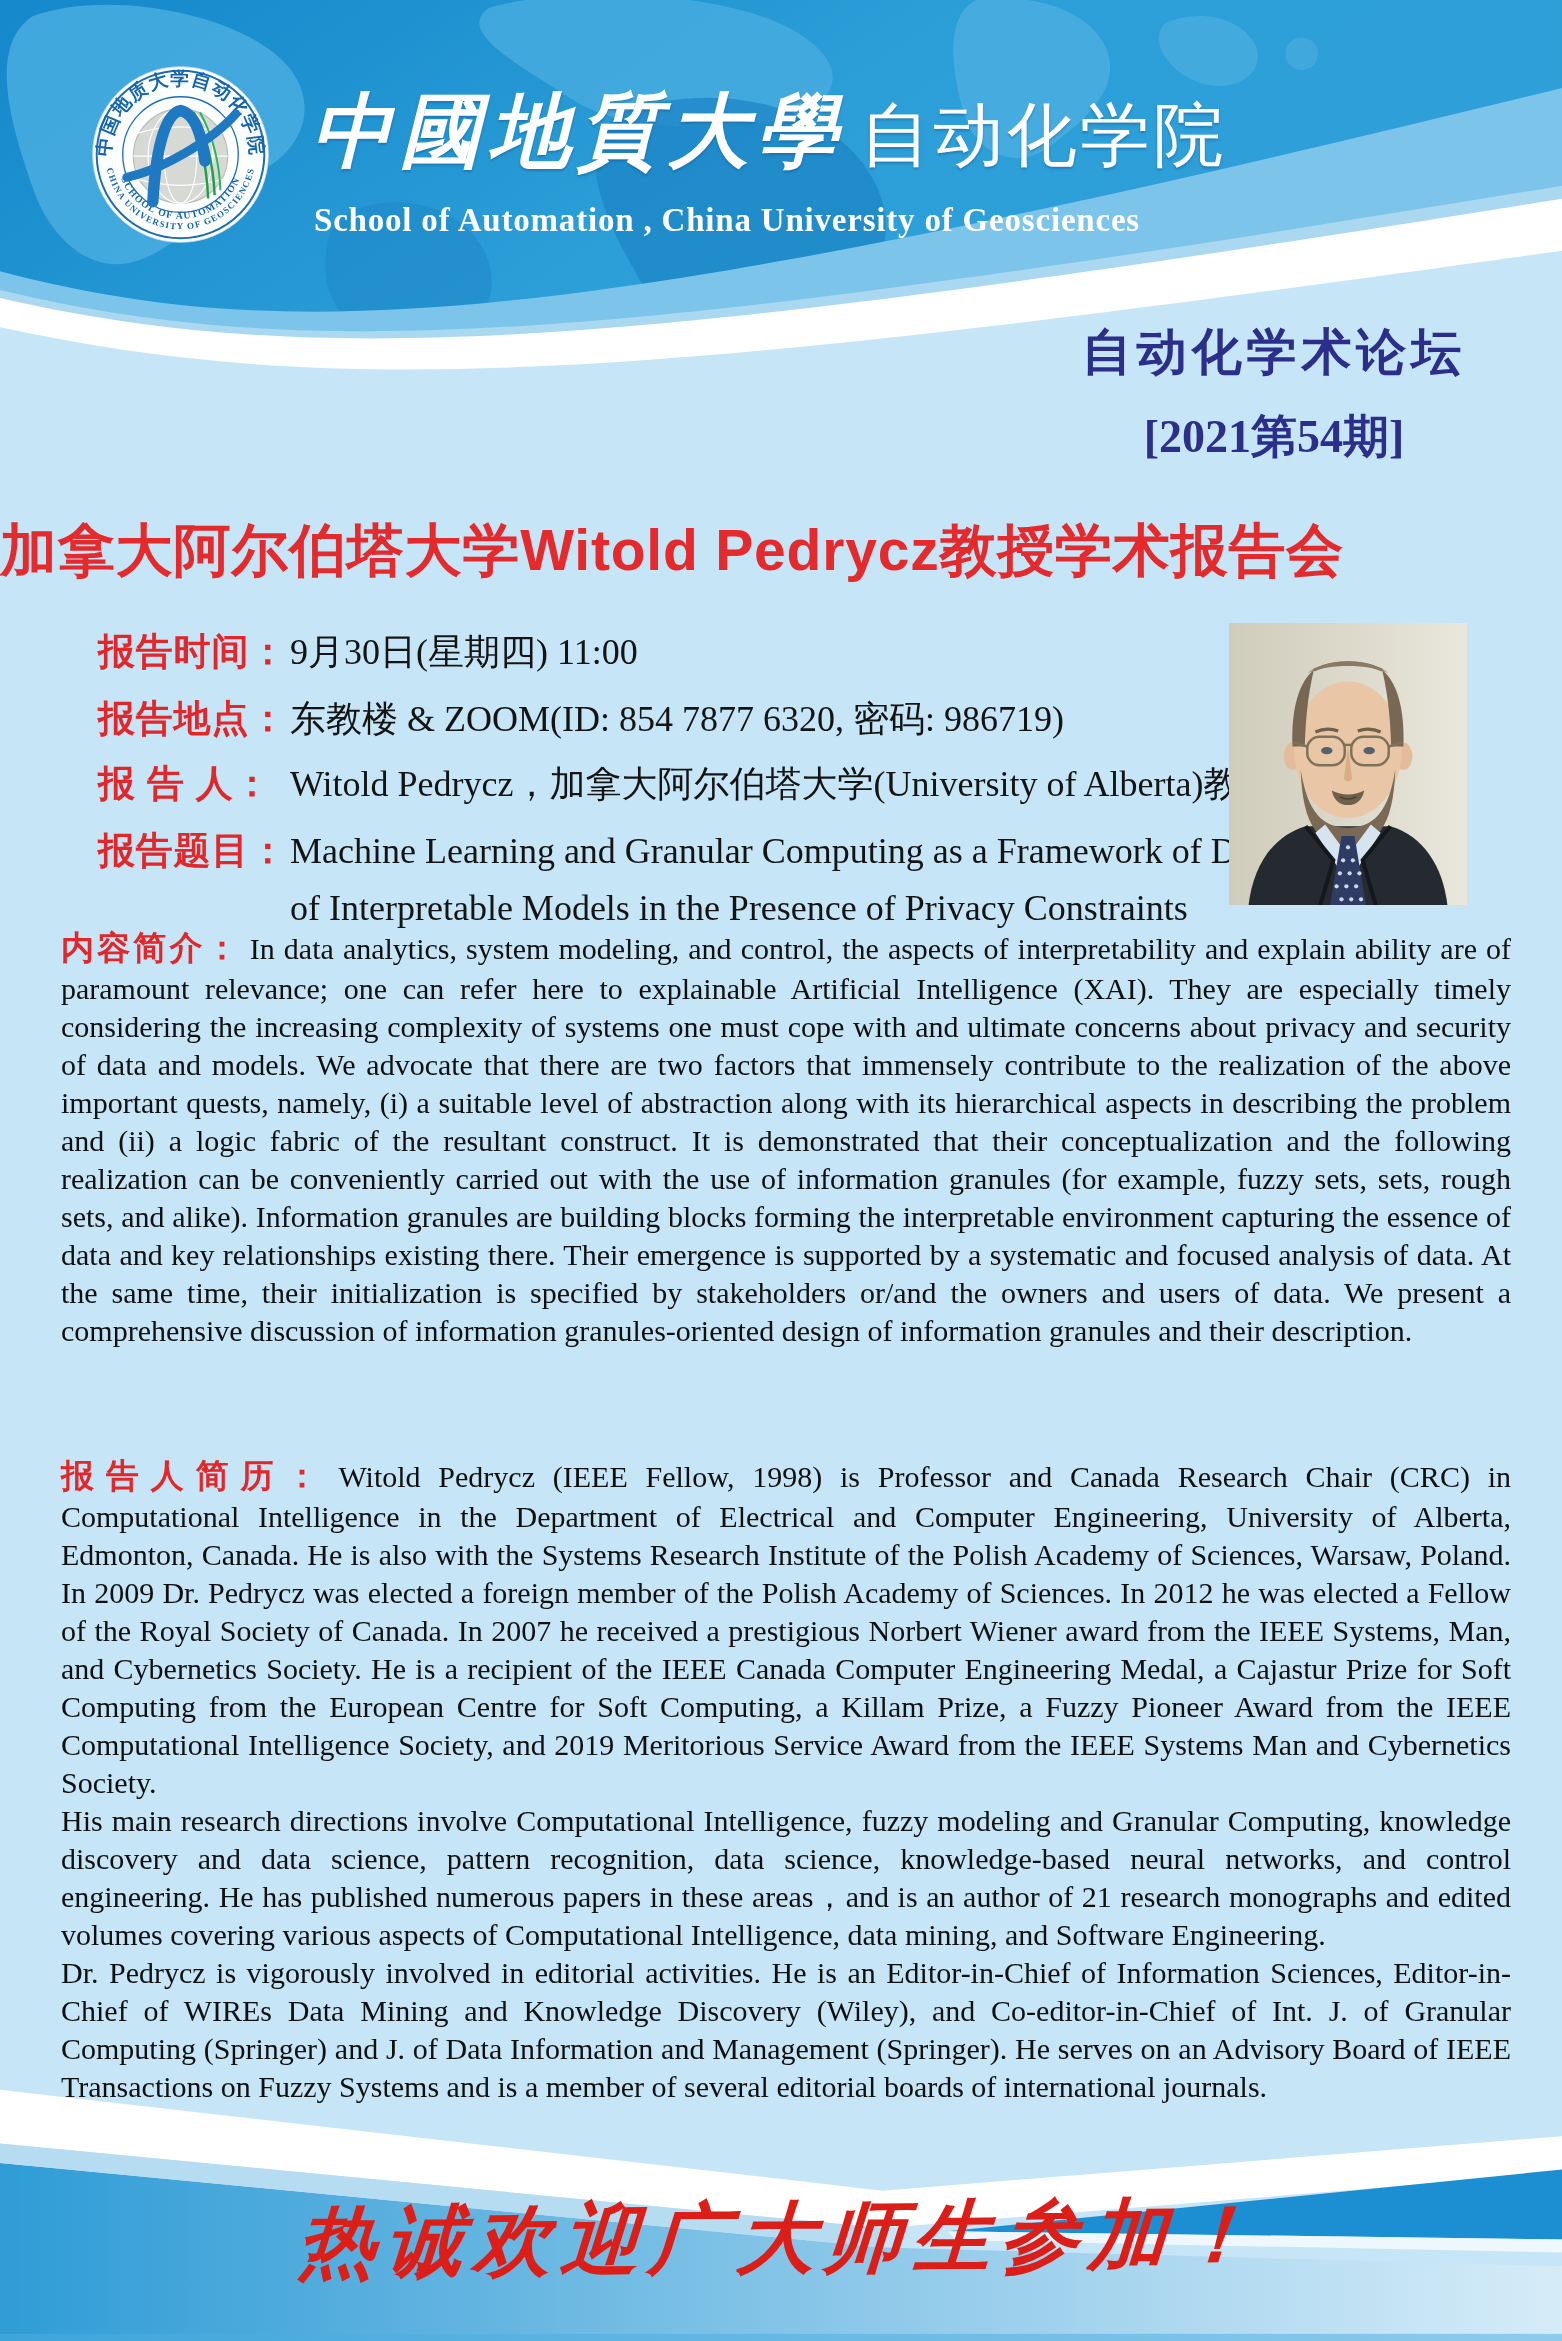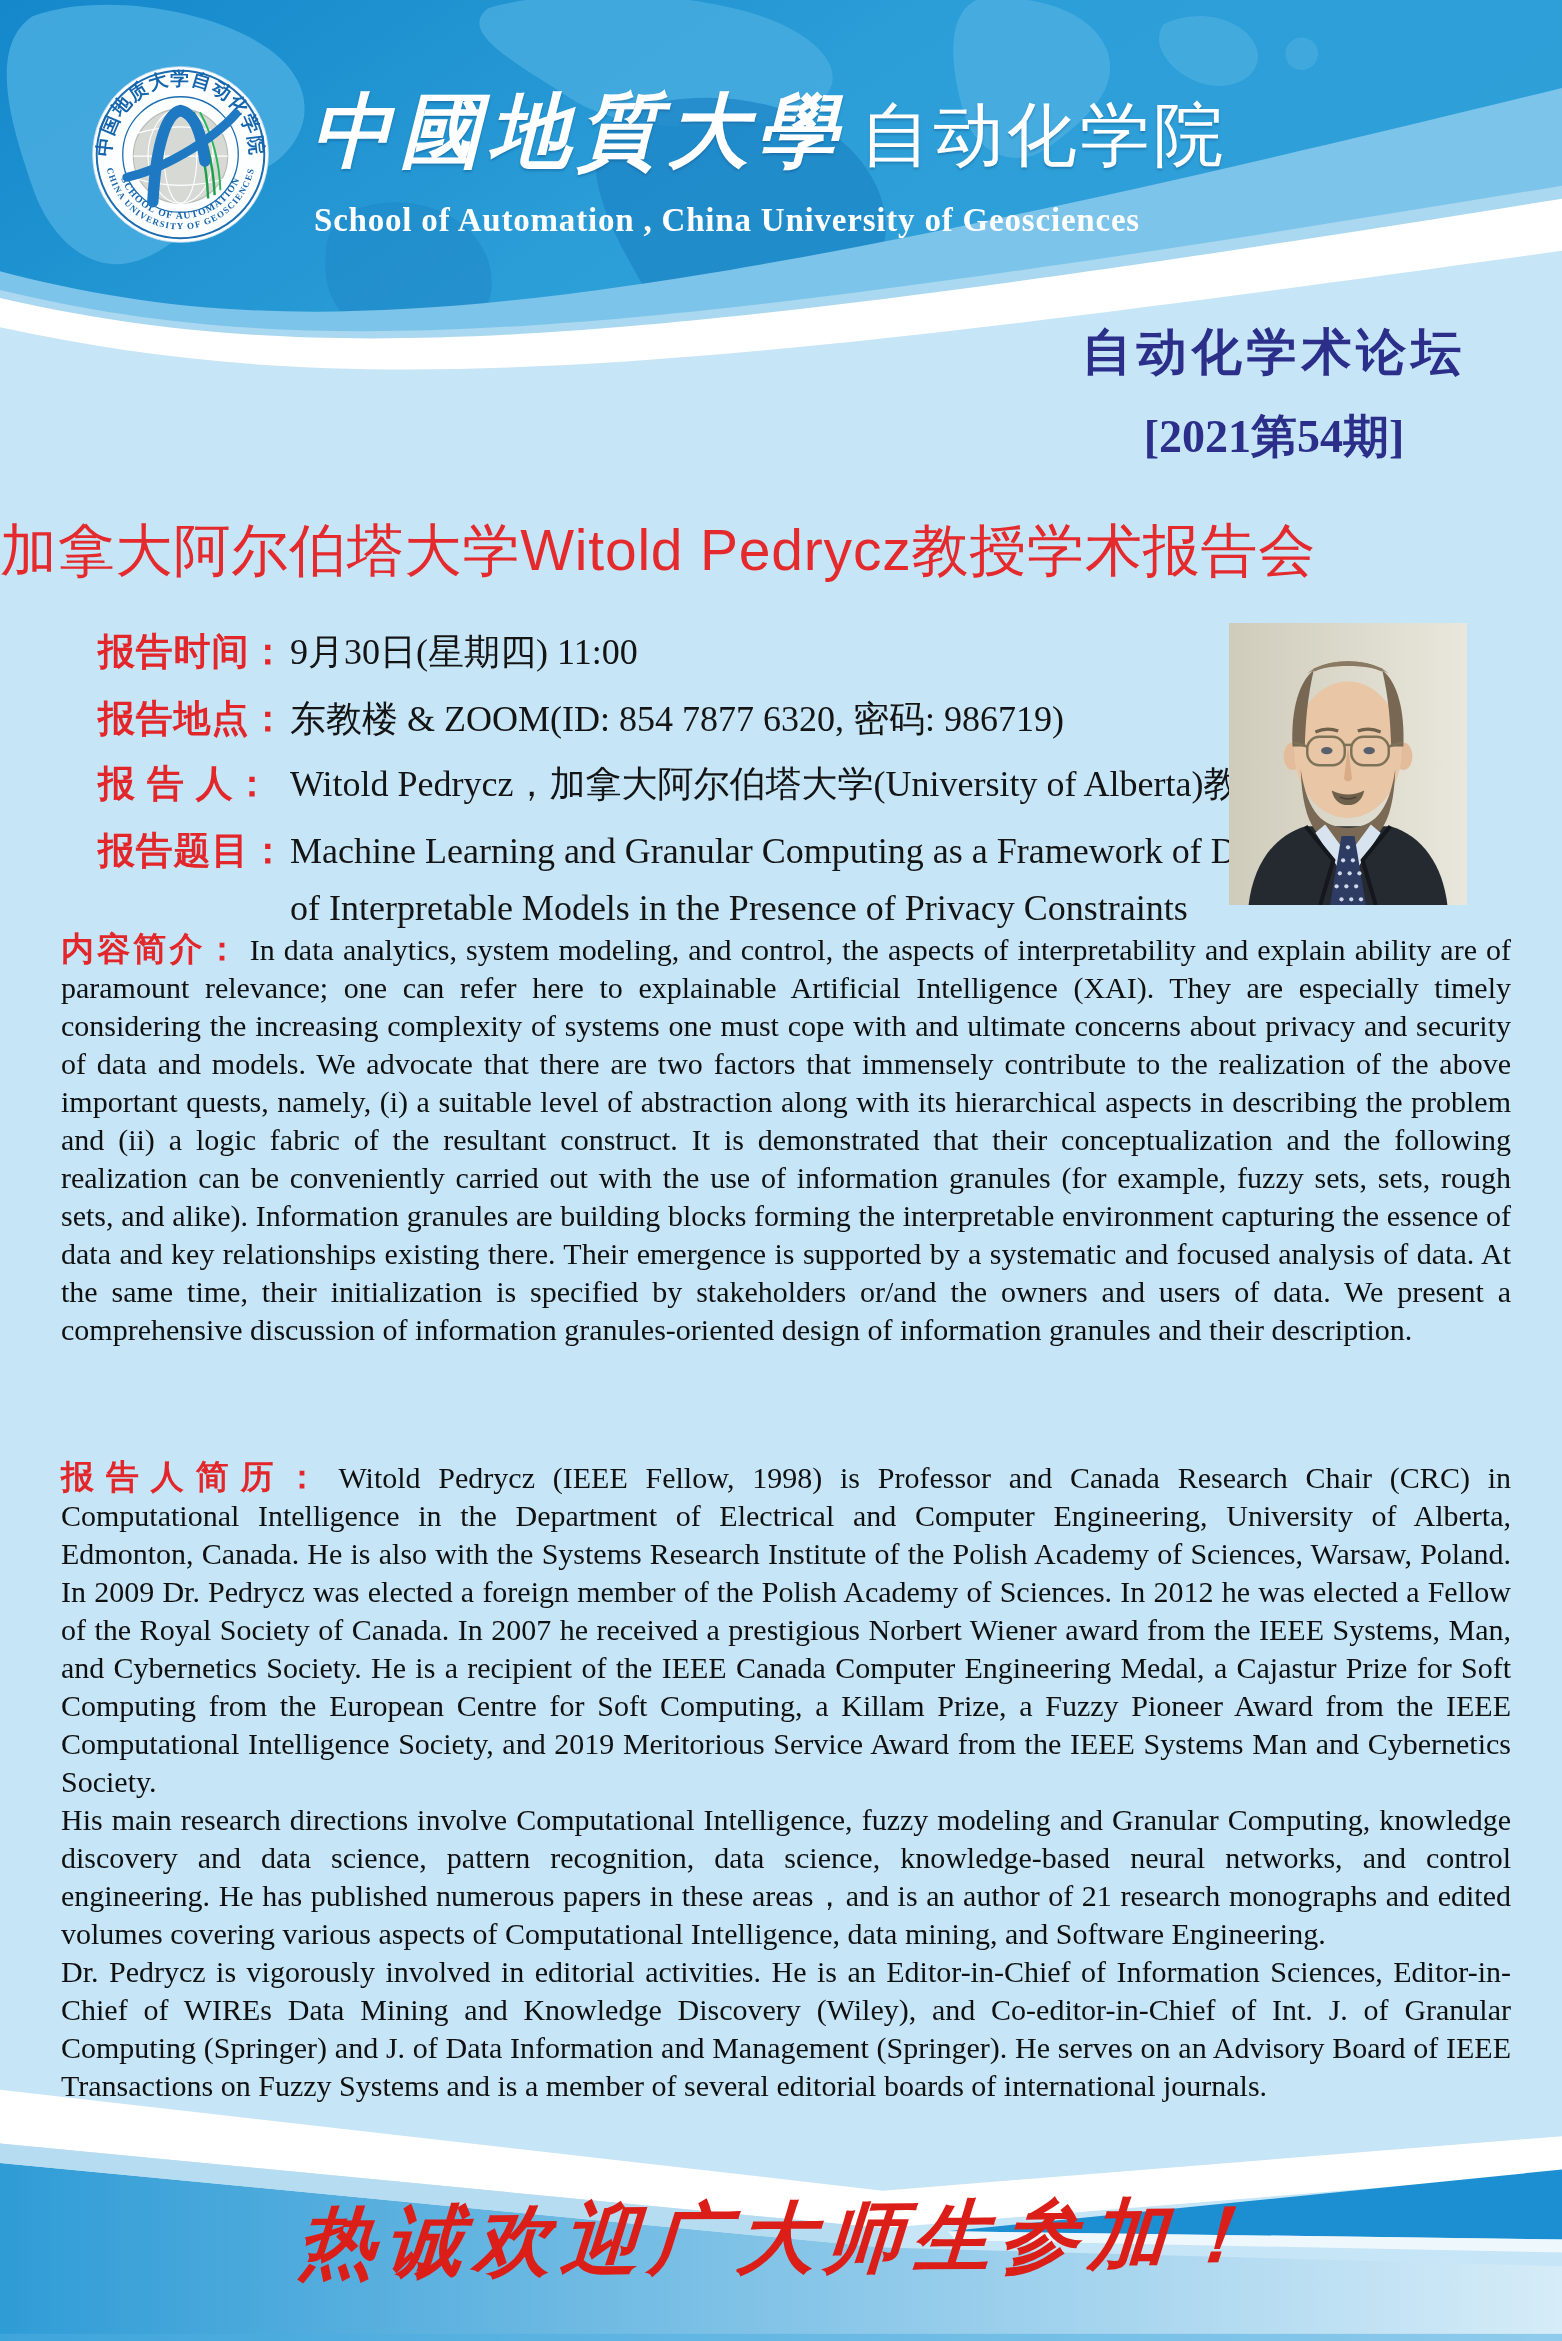--- a/index.html
+++ b/index.html
@@ -25,31 +25,31 @@
     left:314px; top:202px; font-family:"Liberation Serif", serif; font-weight:bold;
     font-size:33px; color:#ffffff; letter-spacing:0.8px; white-space:nowrap;
   }
   
   .forum { left:981px; top:319px; width:586px; text-align:center; }
   .forum-name { font-size:50px; font-weight:bold; color:#2b2f8a; letter-spacing:4.9px; white-space:nowrap; }
   .forum-issue { margin-top:19.5px; font-family:"Liberation Serif", serif; font-size:46px; font-weight:bold; color:#2b2f8a; white-space:nowrap; }
   
   .lecture-title {
     left:0; top:513px; width:1280px; text-align:center;
-    font-size:57px; font-weight:normal; color:#e52a2d; white-space:nowrap; letter-spacing:0.8px;
+    font-size:57px; font-weight:bold; color:#e52a2d; white-space:nowrap; letter-spacing:0.8px;
   }
   
   .details { left:98px; top:615px; width:1139px; }
   .detail-row { position:absolute; left:0; display:flex; align-items:baseline; white-space:nowrap;margin-top:12px; }
   .detail-label { display:inline-block; width:192px; font-size:37px; font-weight:bold; color:#e2262a; letter-spacing:0.8px; }
   .detail-value { font-family:"Liberation Serif", serif; font-size:36px; color:#141414; }
   
   .para-block { left:61px; width:1450px; }
   .para { text-align:justify; font-family:"Liberation Serif", serif; font-size:30px; line-height:38px; color:#101010; }
-  .para-label { font-family:Liberation Sans, sans-serif; font-size:33px; font-weight:bold; color:#e2262a; letter-spacing:1.6px; padding-right:8.1px; }
+  .para-label { font-family:Liberation Mono, monospace; font-size:33px; font-weight:bold; color:#e2262a; letter-spacing:1.6px; padding-right:8.1px; }
   
   .photo { left:1229px; top:623px; width:238px; height:282px; }
   .photo svg { display:block; width:100%; height:100%; }
   
   .footer-svg { left:0; top:2067px; width:1562px; height:275px; display:block; }
   .welcome {
     left:0; top:2187px; width:1562px; text-align:center;
     font-family:"Liberation Serif", serif; font-weight:900; font-style:italic;
     font-size:78px; color:#dc1e19; letter-spacing:9.8px; white-space:nowrap;
     transform:skewX(-4deg) rotate(-0.5deg);

